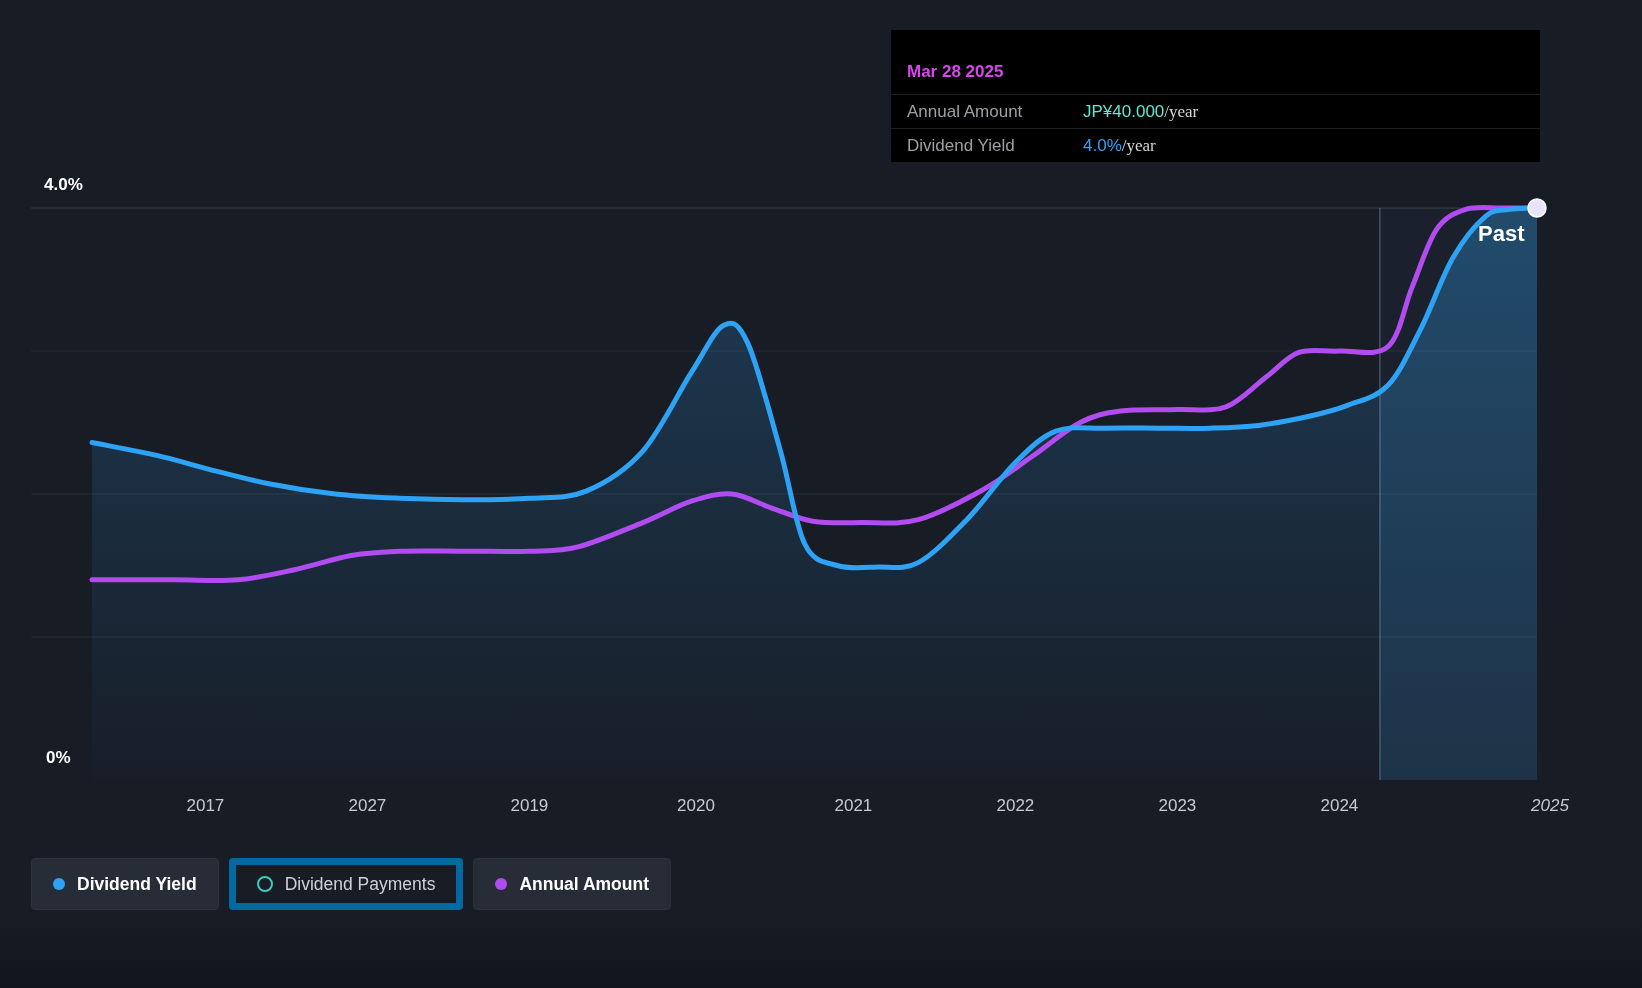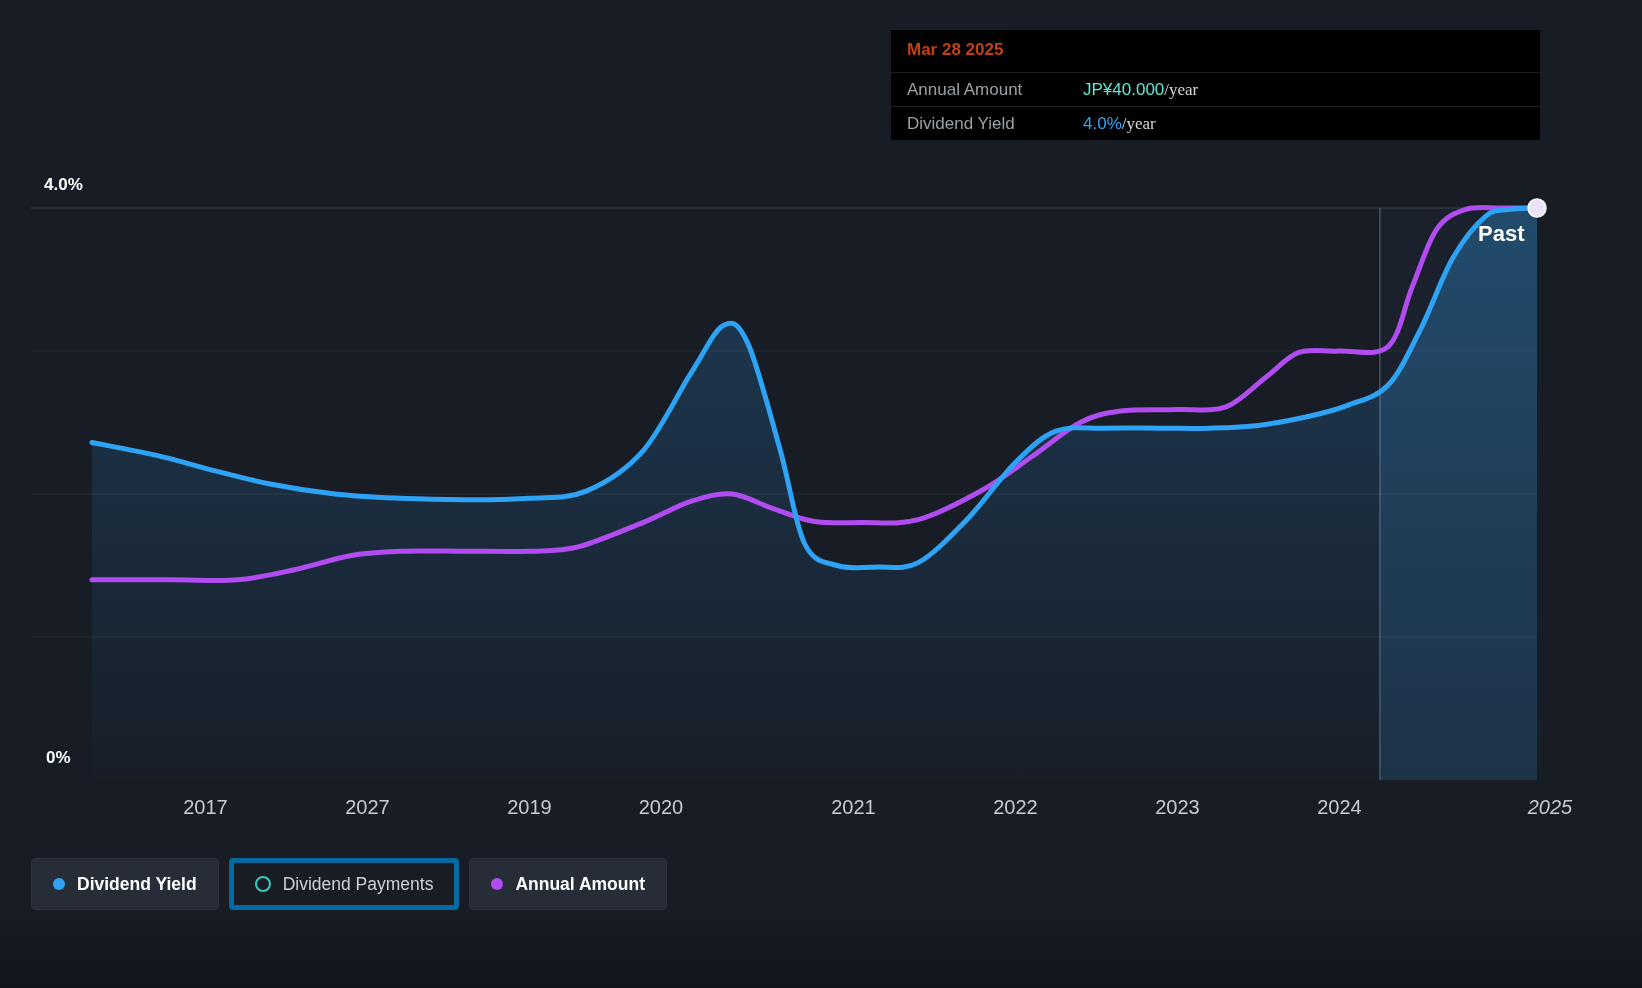--- a/index.html
+++ b/index.html
@@ -12,50 +12,50 @@
     color:#fff;
   }
   #chart-root{position:absolute;inset:0;}
   #chart-svg{position:absolute;top:0;left:0;}
 
   
   .y-label{position:absolute;font-size:17px;font-weight:700;color:#ffffff;}
   #y-top{left:44px;top:175px;}
   #y-bottom{left:46px;top:748px;}
   #x-axis{position:absolute;top:796px;left:0;width:1642px;height:24px;}
-  .x-tick{position:absolute;transform:translateX(-50%);font-size:20px;color:#c7cbd1;top:0;white-space:nowrap;}
+  .x-tick{position:absolute;transform:translateX(-50%);font-size:17px;color:#c7cbd1;top:0;white-space:nowrap;}
 
   #past-label{position:absolute;left:1478px;top:221px;font-size:22px;font-weight:700;color:#ffffff;}
 
   
   #tooltip{
     position:absolute;left:891px;top:30px;width:649px;background:#000;
     box-sizing:border-box;
   }
   #tooltip .tt-title{
-    padding:10px 16px 12px 16px;font-size:17px;font-weight:700;color:#c2410c;
+    padding:32px 16px 12px 16px;font-size:17px;font-weight:700;color:#d946ef;
   }
   #tooltip .tt-row{
     display:flex;align-items:center;height:33px;
     border-top:1px solid rgba(255,255,255,0.12);
     padding-left:16px;font-size:17px;
   }
   #tooltip .tt-label{width:176px;color:#9aa0a6;}
   #tooltip .tt-value{font-weight:400;}
   #tooltip .tt-suffix{color:#d3d6da;font-family:Liberation Serif, serif;}
 
   
   #legend{position:absolute;left:31px;top:858px;display:flex;gap:10px;}
   .legend-pill{
     height:52px;display:flex;align-items:center;gap:12px;
     padding:0 21px;border-radius:4px;box-sizing:border-box;
     font-size:17.5px;cursor:pointer;white-space:nowrap;
   }
   .legend-pill.active{background:#262d36;border:1px solid #2c333d;color:#ffffff;font-weight:700;}
-  .legend-pill.inactive{background:transparent;border:5px solid #0369a1;color:#ced2d7;font-weight:400;align-items:center;}
+  .legend-pill.inactive{background:transparent;border:7px solid #0369a1;color:#ced2d7;font-weight:400;align-items:center;}
   .legend-marker{width:12px;height:12px;border-radius:50%;flex:0 0 auto;}
   .legend-marker.open{background:transparent;border:2px solid currentColor;}
 </style>
 </head>
 <body>
 
 <div id="chart-root">
 
   <svg id="chart-svg" width="1642" height="988" viewBox="0 0 1642 988">
       <defs>
@@ -80,21 +80,21 @@
       <circle cx="1537.0" cy="208.0" r="9" fill="#e9e4f9" stroke="#ffffff" stroke-width="1.5"></circle>
     </svg>
 
   <div class="y-label" id="y-top">4.0%</div>
   <div class="y-label" id="y-bottom">0%</div>
 
   <div id="x-axis">
       <span class="x-tick" style="left: 205.4px;">2017</span>
       <span class="x-tick" style="left: 367.4px;">2027</span>
       <span class="x-tick" style="left: 529.4px;">2019</span>
-      <span class="x-tick" style="left: 661px;">2020</span>
+      <span class="x-tick" style="left: 696px;">2020</span>
       <span class="x-tick" style="left: 853.4px;">2021</span>
       <span class="x-tick" style="left: 1015.4px;">2022</span>
       <span class="x-tick" style="left: 1177.4px;">2023</span>
       <span class="x-tick" style="left: 1339.4px;">2024</span>
       <span class="x-tick" style="left: 1550px; font-style: italic;">2025</span>
     </div>
 
   <div id="past-label">Past</div>
 
   <div id="tooltip">

